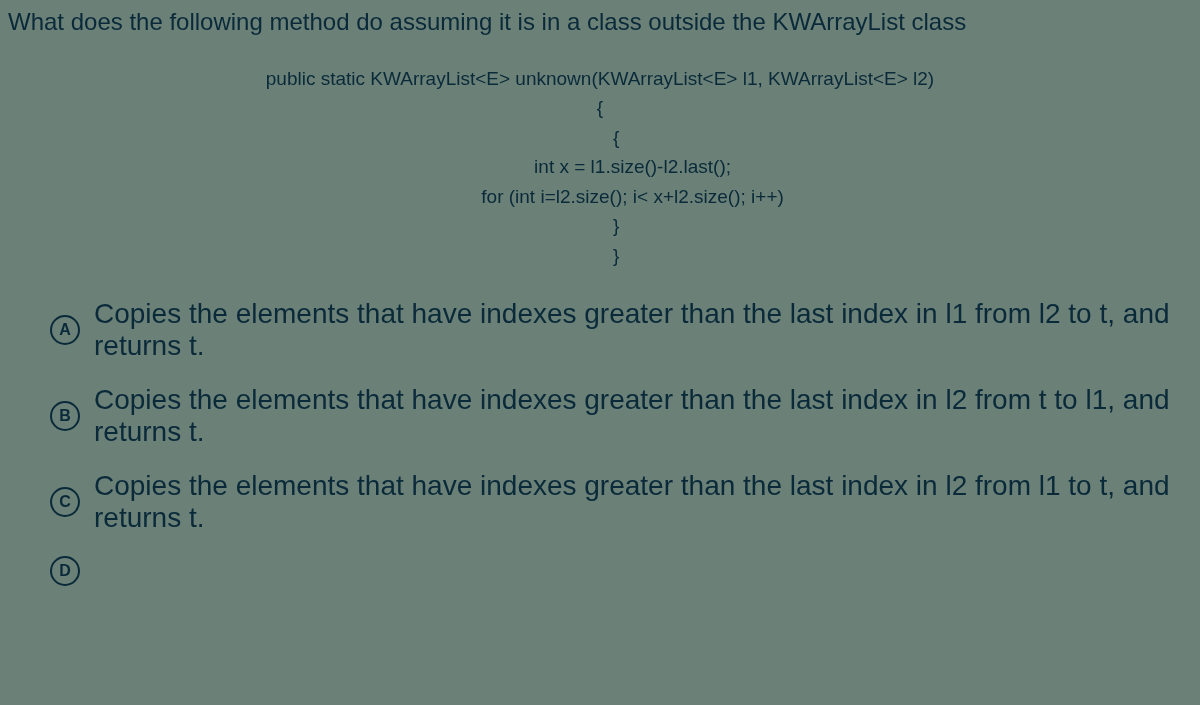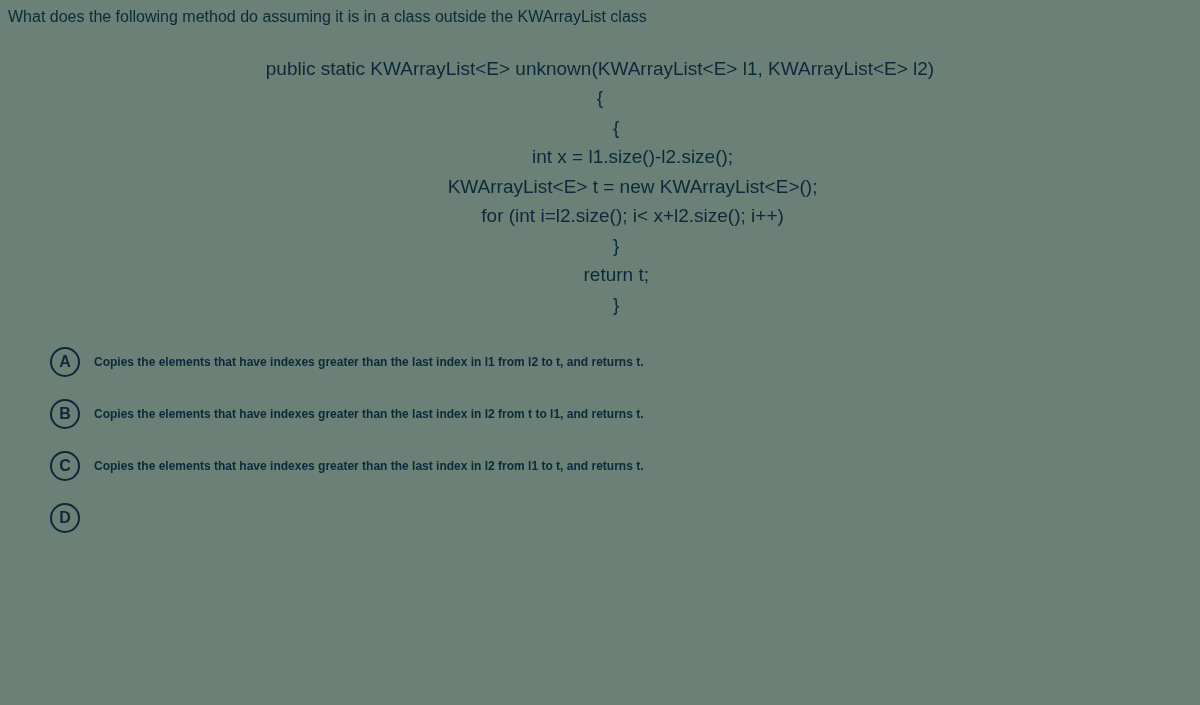--- a/index.html
+++ b/index.html
@@ -6,21 +6,21 @@
   body {
     background: #6b8077;
     font-family: "Segoe UI", Arial, sans-serif;
     padding: 8px;
     width: 1200px;
     height: 705px;
     overflow: hidden;
   }
   .question-prompt {
     color: #0a2a3a;
-    font-size: 16px;
+    font-size: 24px;
     margin-bottom: 28px;
     font-weight: 400;
   }
   .code-block {
     color: #0a2a3a;
     font-size: 19px;
     line-height: 1.55;
     margin-bottom: 28px;
     font-family: "Segoe UI", Arial, sans-serif;
     text-align: center;
@@ -44,38 +44,36 @@
     display: inline-flex;
     align-items: center;
     justify-content: center;
     font-weight: 700;
     font-size: 16px;
     color: #0a2a3a;
     flex-shrink: 0;
   }
   .option-text {
     color: #0a2a3a;
-    font-size: 12px;
-    font-weight: 700;
+    font-size: 28px;
+    font-weight: 400;
   }
 </style>
 </head>
 <body>
 
 <div class="question-prompt">What does the following method do assuming it is in a class outside the KWArrayList class</div>
 
 <div class="code-block">
   <div class="code-line">public static KWArrayList&lt;E&gt; unknown(KWArrayList&lt;E&gt; l1, KWArrayList&lt;E&gt; l2)</div>
   <div class="code-line">{</div>
   <div class="code-line ind1">  {</div>
-  <div class="code-line ind2">    int x = l1.size()-l2.size();</div>
-  <div class="code-line ind2">    KWArrayList&lt;E&gt; t = new KWArrayList&lt;E&gt;();</div>
+  <div class="code-line ind2">    int x = l1.size()-l2.last();</div>
   <div class="code-line ind2">    for (int i=l2.size(); i&lt; x+l2.size(); i++)</div>
   <div class="code-line ind1">  }</div>
-  <div class="code-line ind1">  return t;</div>
   <div class="code-line ind1">  }</div>
 </div>
 
 <div class="options">
   <div class="option-row">
     <span class="option-letter">A</span>
     <span class="option-text">Copies the elements that have indexes greater than the last index in l1 from l2 to t, and returns t.</span>
   </div>
   <div class="option-row">
     <span class="option-letter">B</span>

